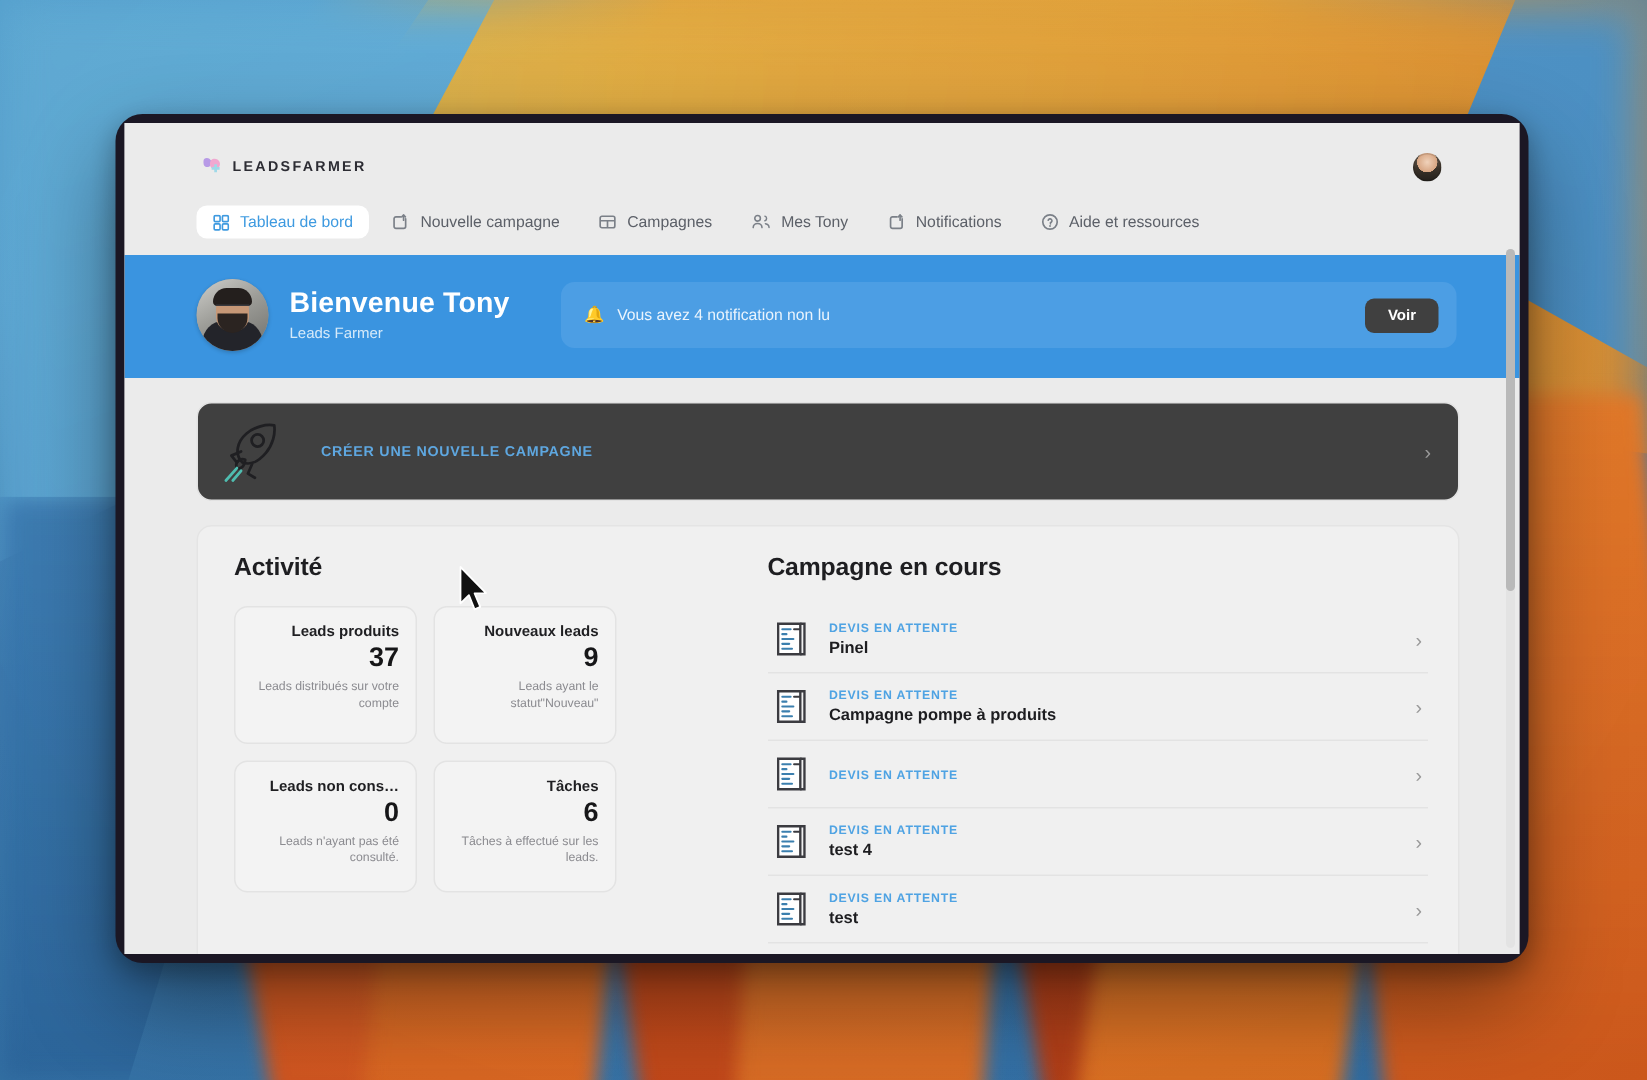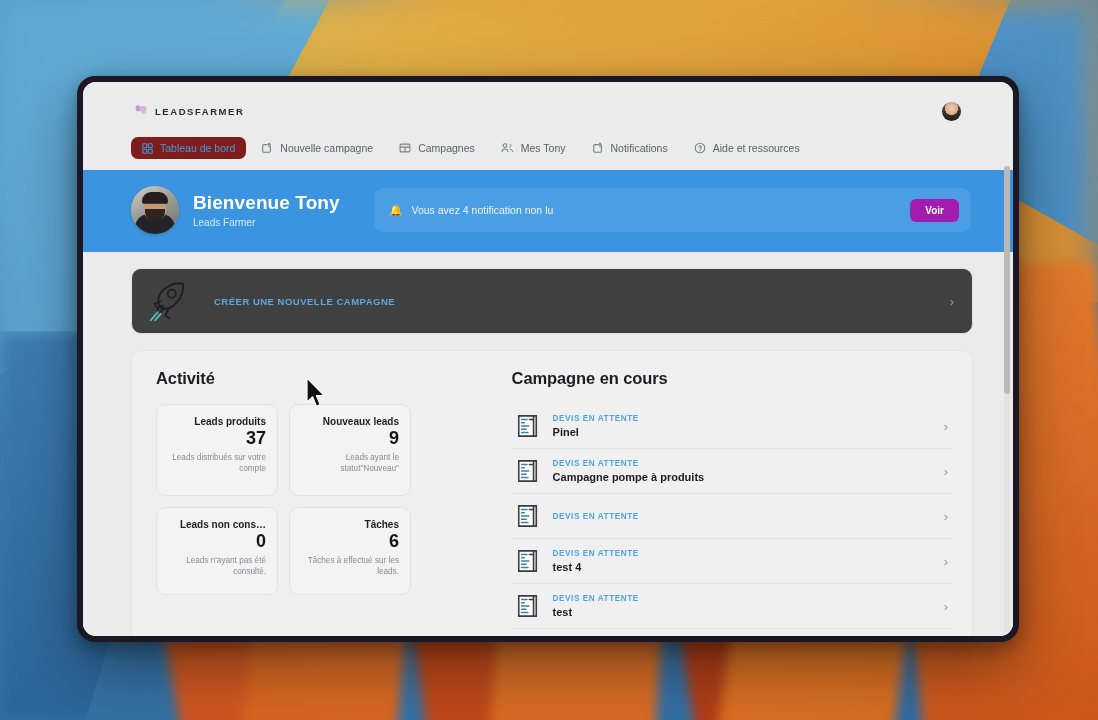--- a/index.html
+++ b/index.html
@@ -79,21 +79,21 @@
     height: 566px;
     border-radius: 18px;
     background: #1b1724;
     padding: 6px;
     box-shadow: 0 26px 60px rgba(0,0,0,.42), 0 6px 18px rgba(0,0,0,.3);
   }
   #viewport {
     position: relative;
     width: 100%;
     height: 100%;
-    border-radius: 13px;
+    border-radius: 0;
     overflow: hidden;
     background: #ebebeb;
   }
 
   
   .app-header {
     background: #ebebeb;
     padding: 14px 0 0 0;
   }
   .brand-row {
@@ -136,21 +136,21 @@
     align-items: center;
     gap: 7px;
     padding: 5px 11px;
     border-radius: 7px;
     font-size: 10.5px;
     color: #5c6068;
     white-space: nowrap;
     cursor: pointer;
   }
   .nav-tab.active {
-    background: #7f1d1d;
+    background: #ffffff;
     color: #3e9ae0;
     text-align: right;
   }
   .nav-tab svg { display: block; }
 
   
   .hero {
     background: #3a94e0;
     padding: 16px 42px 18px 48px;
     display: flex;
@@ -192,21 +192,21 @@
     height: 44px;
     display: flex;
     align-items: center;
     justify-content: space-between;
     padding: 0 12px 0 16px;
   }
   .notif-left { display: flex; align-items: center; gap: 8px; }
   .notif-text { font-size: 10.5px; color: #eaf4fd; }
   .bell-icon { font-size: 11px; line-height: 1; }
   .voir-btn {
-    background: #a21caf;
+    background: #404040;
     color: #ffffff;
     font-size: 10px;
     font-weight: bold;
     padding: 6px 15px;
     border-radius: 6px;
     border: none;
     cursor: pointer;
   }
 
   

